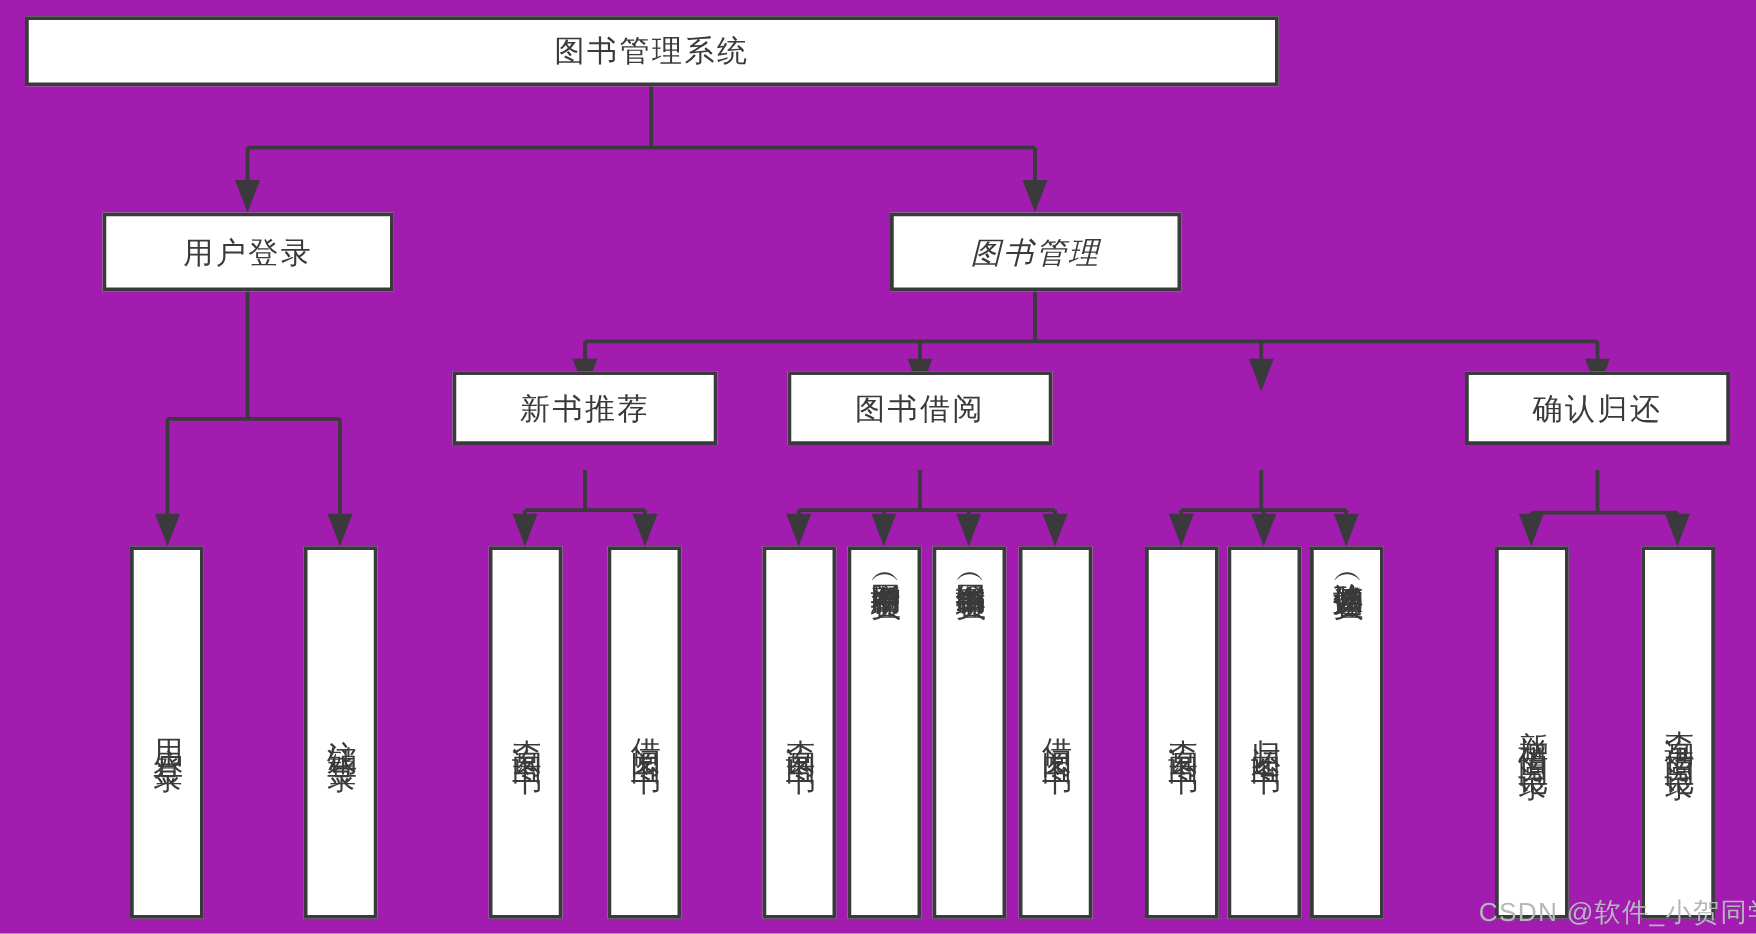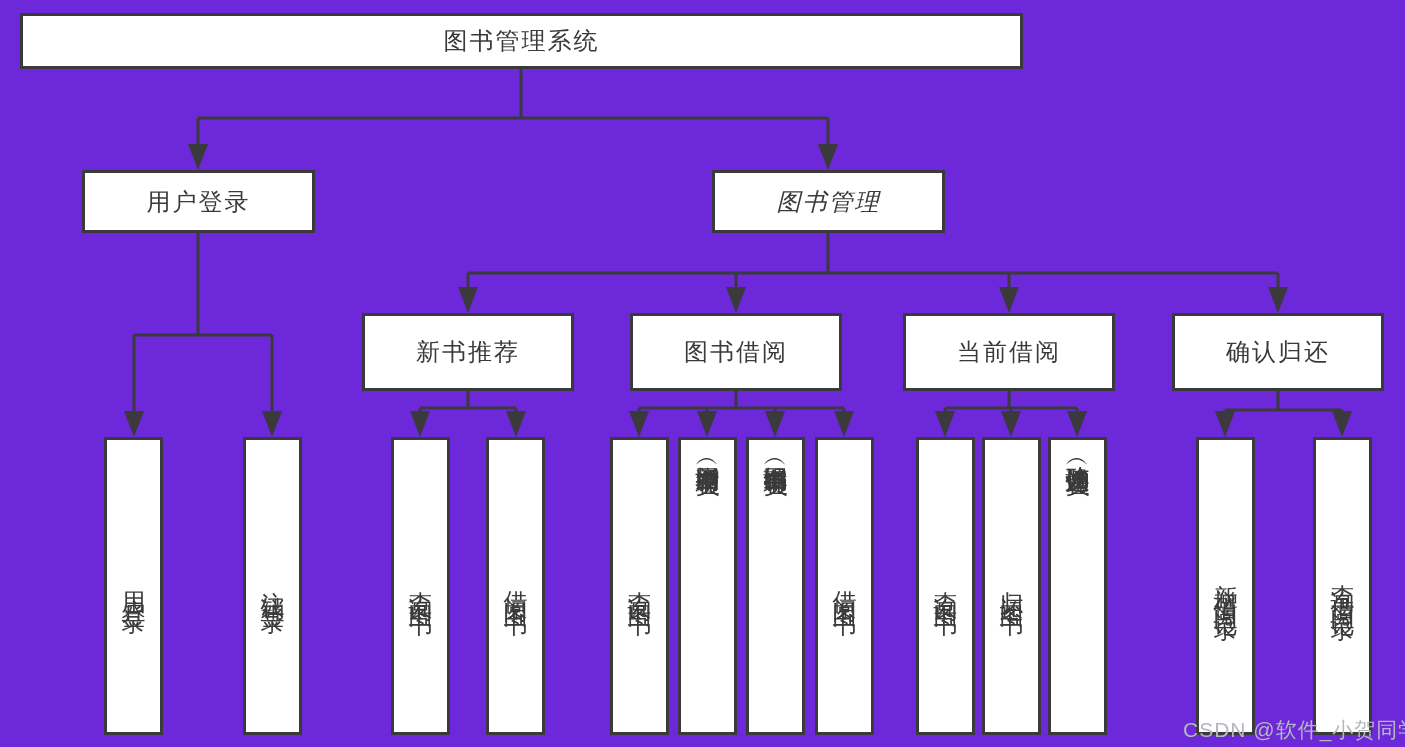--- a/index.html
+++ b/index.html
@@ -1,38 +1,38 @@
 <!DOCTYPE html>
 <html><head>
 <meta charset="utf-8">
 <style>
   html,body{margin:0;padding:0;background:#ffffff;}
   #canvas{
     position:relative;
     width:1405px;height:747px;
-    background:#6d28d9;
+    background:#a21caf;
     font-family:"Liberation Sans", sans-serif;
     color:#3a3a3a;
     overflow:hidden;
   }
   #wires{position:absolute;left:0;top:0;width:1405px;height:747px;}
   .node{
     position:absolute;
     box-sizing:border-box;
     border:3px solid #3a3a3d;
     background:#ffffff;
     display:flex;align-items:center;justify-content:center;
     font-size:24px;
     letter-spacing:2px;
     color:#3a3a3a;
     white-space:nowrap;
   }
   .root{left:20px;top:13px;width:1003px;height:56px;}
   .lvl2{top:170px;width:233px;height:63px;}
-  .lvl3{top:313px;width:212px;height:78px;}
+  .lvl3{top:297px;width:212px;height:59px;}
   .leaf{
     top:437px;width:59px;height:298px;
     align-items:center;
   }
   .leaf .vtext{
     writing-mode:vertical-rl;
     text-orientation:mixed;
     letter-spacing:7px;
     font-size:24px;
     line-height:1;
@@ -101,21 +101,20 @@
     </g>
   </svg>
 
   <div class="node root">图书管理系统</div>
 
   <div class="node lvl2" style="left:82px;">用户登录</div>
   <div class="node lvl2" style="left:712px;font-style:italic;">图书管理</div>
 
   <div class="node lvl3" style="left:362px;">新书推荐</div>
   <div class="node lvl3" style="left:630px;text-align:right;">图书借阅</div>
-  <div class="node lvl3" style="left:903px;">当前借阅</div>
   <div class="node lvl3" style="left:1172px;">确认归还</div>
 
   <div class="node leaf" style="left:104px;">
     <span class="vtext">用户登录</span>
   </div>
   <div class="node leaf" style="left:243px;">
     <span class="vtext">注销登录</span>
   </div>
 
   <div class="node leaf" style="left:391px;">

